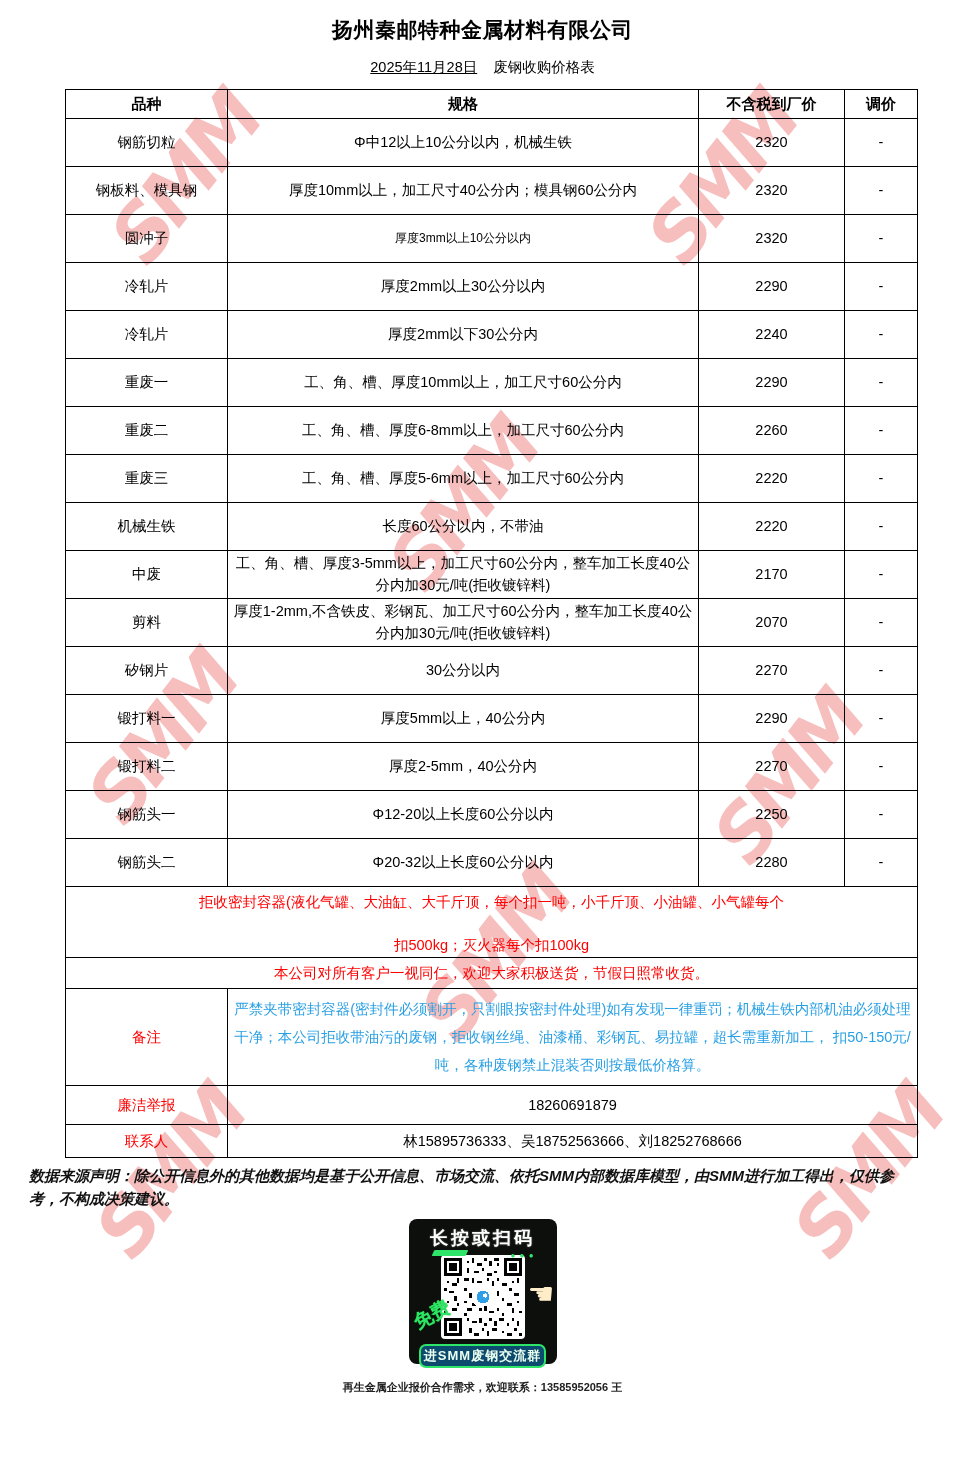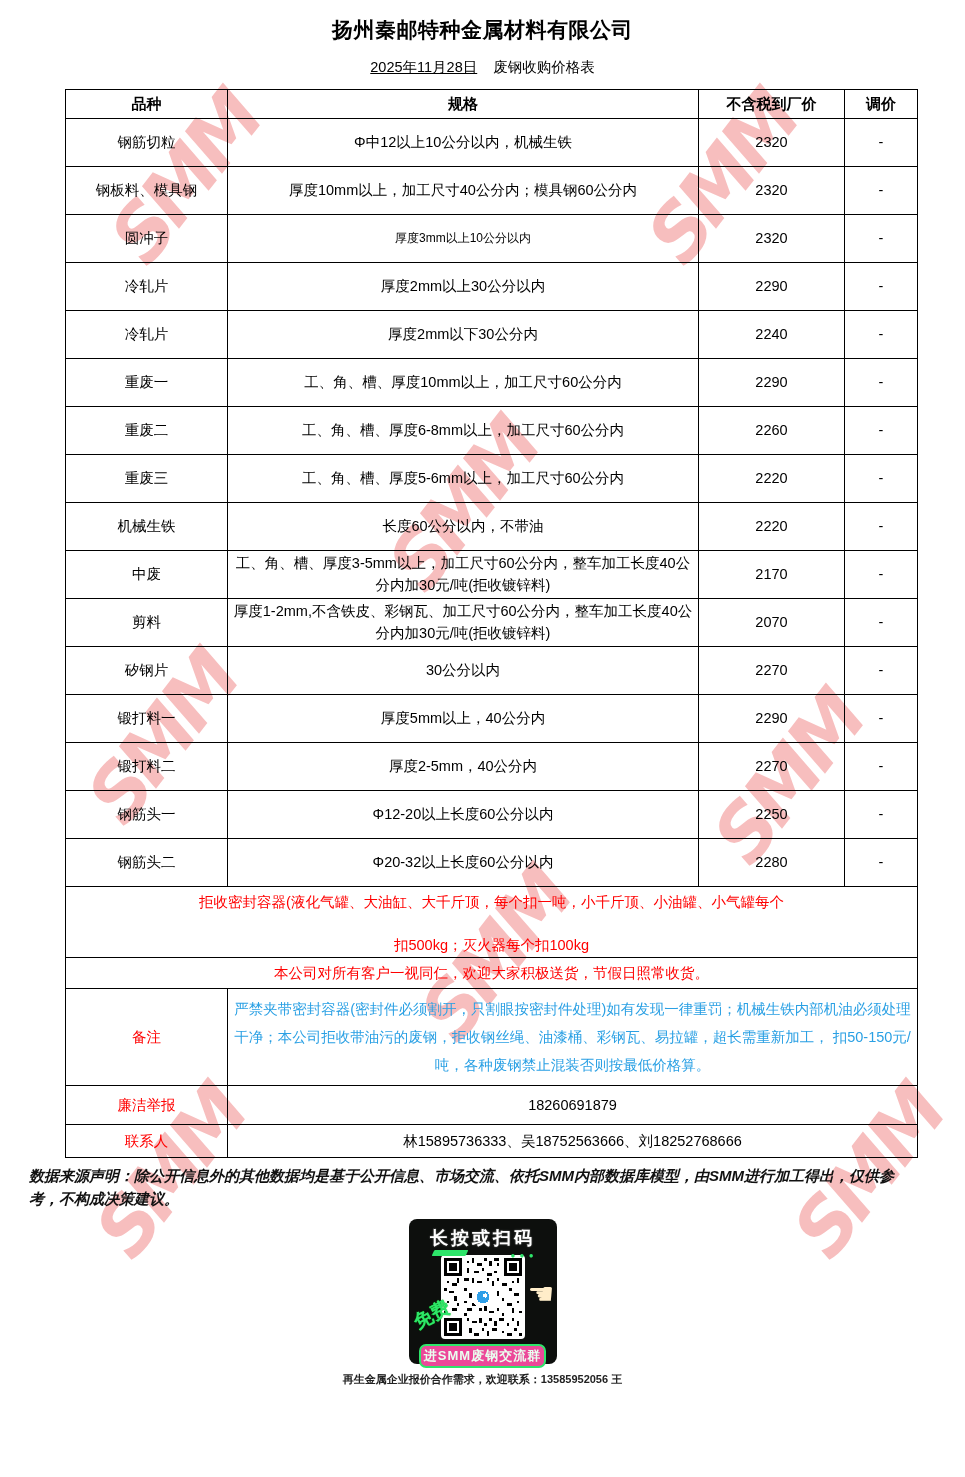--- a/index.html
+++ b/index.html
@@ -48,42 +48,42 @@
   tr.hotline-row td{height:34px;}
   tr.contact-row td{height:28px;}
   td.plain-content{font-size:15px;}
   
   .disclaimer{
     margin:6px 30px 0 29px;width:872px;font-size:15px;font-style:italic;
     line-height:1.55;color:#111;font-weight:bold;
   }
   
   .qr-card{
-    position:relative;width:148px;height:145px;margin:8px auto 8px auto;
+    position:relative;width:148px;height:145px;margin:8px auto 16px auto;
     background:#0d0f0d;border-radius:8px;text-align:center;z-index:1;
   }
   .qr-title{
     color:#fff;font-weight:bold;font-size:18px;letter-spacing:3px;padding-top:7px;
     text-shadow:0 0 2px rgba(255,255,255,.4);
   }
   .qr-box{
     position:relative;width:84px;height:84px;margin:5px auto 0 auto;background:#fff;border-radius:4px;
   }
   .qr-tab{position:absolute;left:-8px;top:-5px;width:34px;height:6px;background:#2ee56a;transform:skewX(-25deg);border-radius:1px;}
   .qr-dots{position:absolute;right:-10px;top:-4px;font-size:8px;color:#2ee56a;letter-spacing:1px;}
   .free-tag{
     position:absolute;left:4px;bottom:36px;color:#2ee56a;font-weight:900;font-size:19px;
     transform:rotate(-28deg);text-shadow:0 0 1px #0a0;
   }
   .hand-icon{
     position:absolute;right:2px;top:60px;font-size:30px;color:#ffedc9;line-height:1;
   }
   .qr-button{
     display:inline-block;margin-top:5px;padding:1px 3px;border:2px solid #2ee56a;border-radius:7px;
-    color:#eafff0;background:#ec4899;font-size:13px;font-weight:bold;letter-spacing:1px;
+    color:#eafff0;background:#0c4a6e;font-size:13px;font-weight:bold;letter-spacing:1px;
   }
   .footer-note{
     text-align:center;font-size:11px;font-weight:bold;color:#222;margin:7px 0 10px 0;
   }
 </style>
 </head>
 <body>
 
 <div class="wm-layer">
   <div class="wm" style="left:185px;top:178px">SMM</div>

